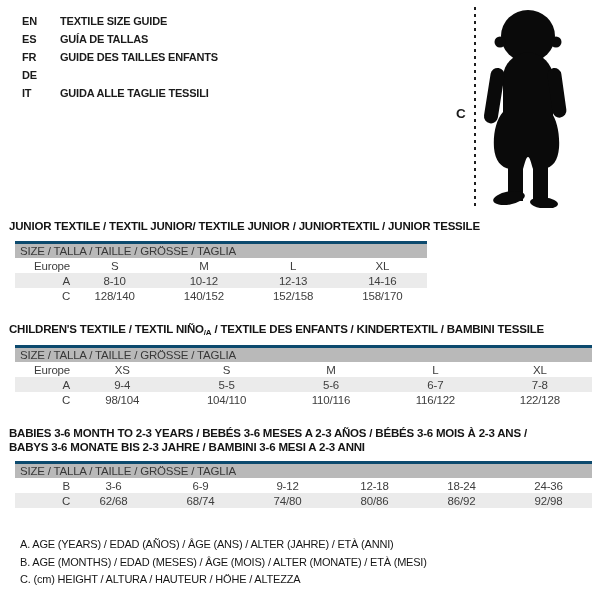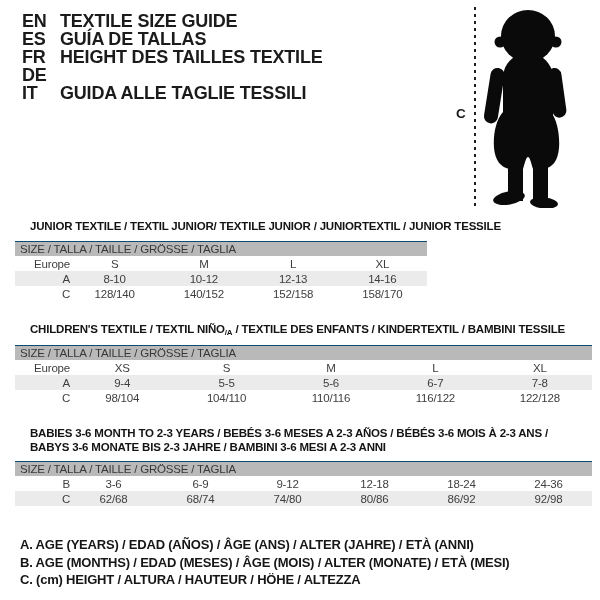--- a/index.html
+++ b/index.html
@@ -5,75 +5,75 @@
   html,body{margin:0;padding:0;}
   body{
     width:600px;height:600px;background:#ffffff;
     font-family:"Liberation Sans","DejaVu Sans",sans-serif;
     -webkit-font-smoothing:antialiased;
   }
   .page{position:relative;width:600px;height:600px;background:#fff;overflow:hidden;}
 
   
   .langs{position:absolute;left:22px;top:12px;}
-  .lang-row{display:flex;font-weight:bold;font-size:18px;line-height:18px;color:#1b1b1b;letter-spacing:-0.2px;}
+  .lang-row{display:flex;font-weight:bold;font-size:11px;line-height:18px;color:#1b1b1b;letter-spacing:-0.2px;}
   .lang-code{width:38px;flex:0 0 38px;}
 
   
   .figure{position:absolute;left:450px;top:0;width:150px;height:215px;}
   .dash-line{
     position:absolute;left:24px;top:7px;width:2px;height:203px;
     background:repeating-linear-gradient(to bottom,#1e1e1e 0 3px,transparent 3px 7px);
   }
   .c-label{position:absolute;left:6px;top:106px;font-weight:bold;font-size:13.5px;color:#1b1b1b;}
   .baby-svg{position:absolute;left:31px;top:8px;}
 
   
   .tbl-title{
-    position:absolute;left:30px;font-weight:bold;font-size:11.5px;line-height:14px;
+    position:absolute;left:9px;font-weight:bold;font-size:11.5px;line-height:14px;
     color:#141414;letter-spacing:-0.2px;white-space:nowrap;
   }
   .sub{font-size:8px;position:relative;top:2px;}
 
   
   table.sizetable{
     position:absolute;left:15px;border-collapse:collapse;table-layout:fixed;
     font-size:11.5px;color:#3e3e3e;letter-spacing:-0.2px;
   }
   table.sizetable th{
-    background:#b9b9b9;border-top:1px solid #0c4a6e;
+    background:#b9b9b9;border-top:3px solid #0c4a6e;
     font-weight:normal;text-align:left;color:#383838;
     height:14px;padding:0 0 0 5px;font-size:11.5px;
   }
   table.sizetable td{height:15px;padding:0;text-align:center;vertical-align:middle;}
   table.sizetable td.lbl{text-align:right;padding-left:5px;}
   table.sizetable tr.alt td{background:#ebebeb;}
   .w1{width:412px;} .w2{width:577px;}
 
   
   .legend{position:absolute;left:20px;top:536px;}
-  .legend-line{font-weight:bold;font-size:13px;line-height:17.5px;color:#161616;letter-spacing:-0.2px;white-space:nowrap;}
+  .legend-line{font-weight:normal;font-size:11px;line-height:17.5px;color:#161616;letter-spacing:-0.2px;white-space:nowrap;}
 </style>
 </head>
 <body>
 
 <div class="page">
 
   <div class="langs">
     <div class="lang-row">
       <span class="lang-code">EN</span>
       <span>TEXTILE SIZE GUIDE</span>
     </div>
     <div class="lang-row">
       <span class="lang-code">ES</span>
       <span>GUÍA DE TALLAS</span>
     </div>
     <div class="lang-row">
       <span class="lang-code">FR</span>
-      <span>HEIGHT DES TAILLES TEXTILE</span>
+      <span>GUIDE DES TAILLES ENFANTS</span>
     </div>
     <div class="lang-row">
       <span class="lang-code">DE</span>
     </div>
     <div class="lang-row">
       <span class="lang-code">IT</span>
       <span>GUIDA ALLE TAGLIE TESSILI</span>
     </div>
   </div>
 

